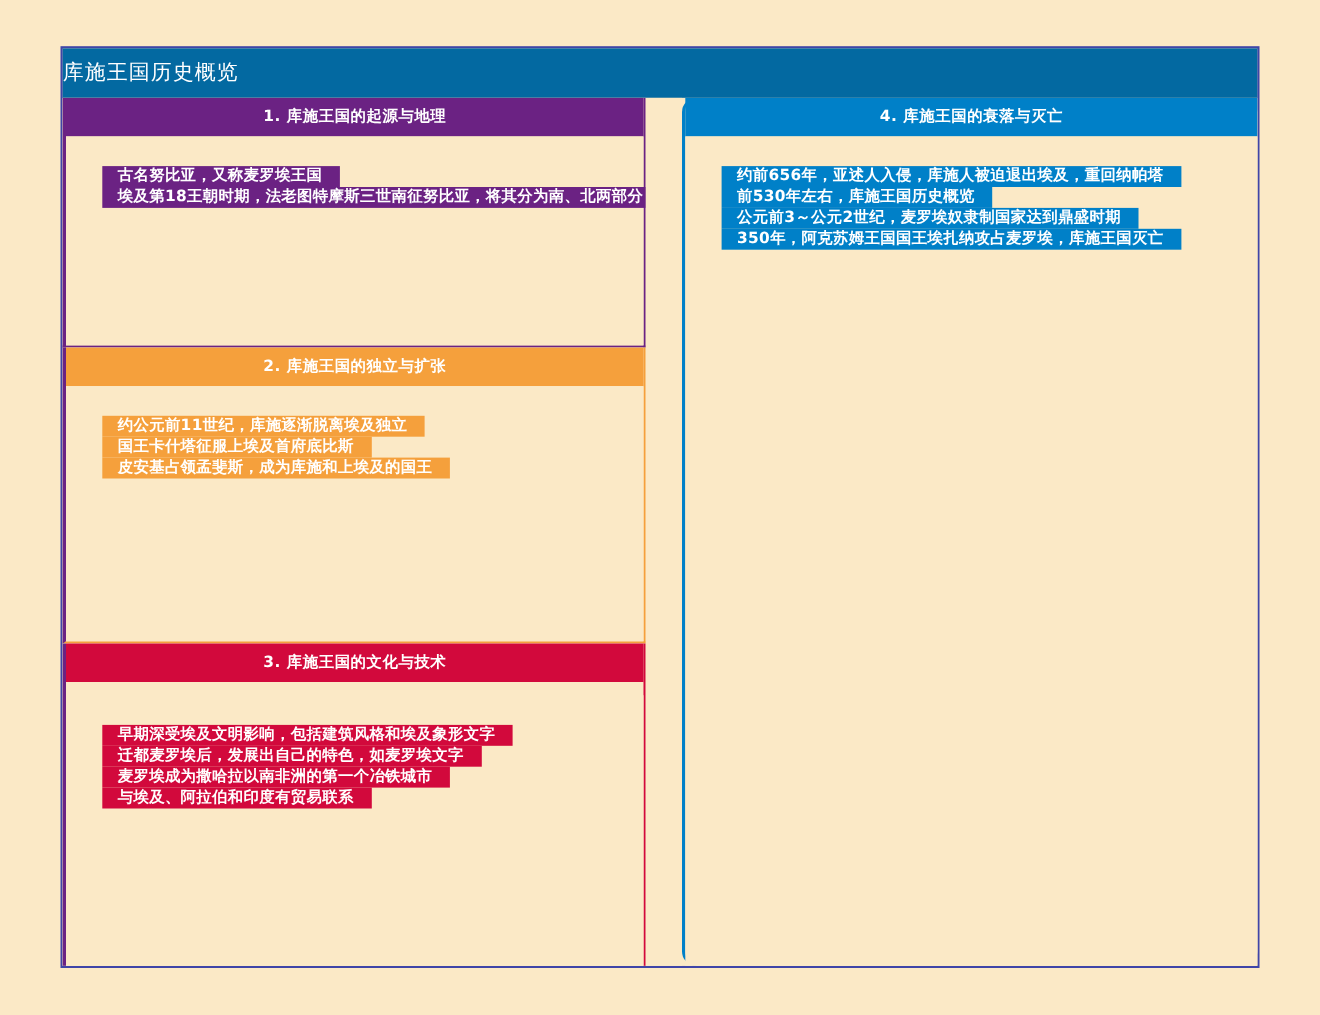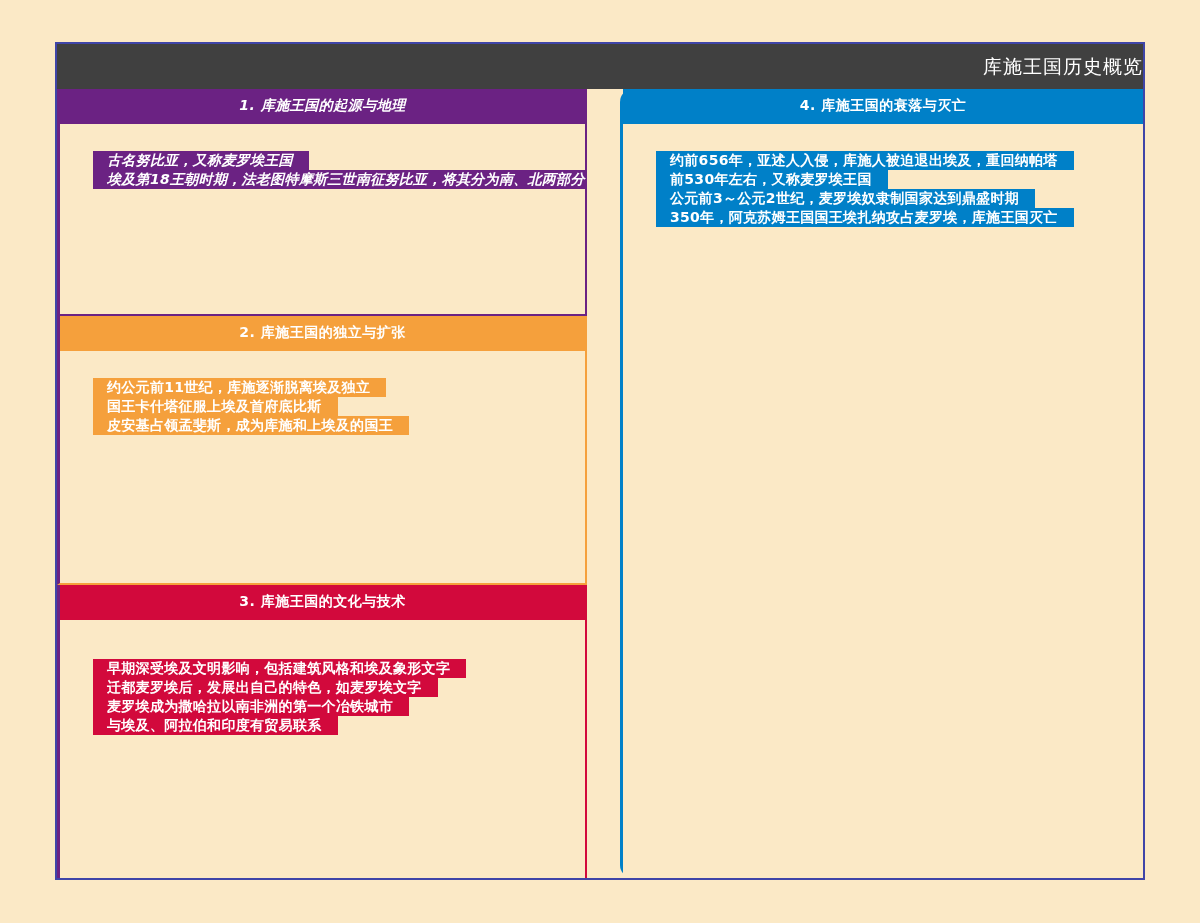--- a/index.html
+++ b/index.html
@@ -24,25 +24,25 @@
     box-sizing: border-box;
     border: 2px solid #3f45a8;
     background: #fbe9c6;
     display: flex;
     flex-direction: column;
   }
 
   
   .main-title {
     height: 45px;
-    background: #404040;
+    background: #0369a1;
     color: #ffffff;
     font-size: 19px;
     line-height: 45px;
-    text-align: right;
+    text-align: left;
     letter-spacing: 1px;
     flex: 0 0 auto;
   }
 
   
   .columns {
     flex: 1 1 auto;
     display: flex;
     align-items: stretch;
     background: #fbe9c6;
@@ -113,21 +113,21 @@
   .theme-crimson .section-header,
   .theme-crimson .item  { background: #d2093c; }
   .theme-crimson { border-left: 3px solid #6b2283;
                    border-right: 2px solid #d2093c; gap: 12px; }
 
   .theme-blue    .section-header,
   .theme-blue    .item  { background: #0080c8; }
   .theme-blue    { border-left: 3px solid #0080c8;
                    border-right: 0; }
 
-  .sec1 { flex: 0 0 auto; font-style: italic; }
+  .sec1 { flex: 0 0 auto; }
   .sec2 { flex: 0 0 auto; }
   .sec3 { flex: 1 1 auto; }
   .sec4 { flex: 1 1 auto; border-radius: 13px; }
 
   .sec1 .section-body { min-height: 190px; }
   .sec2 .section-body { min-height: 232px; text-decoration: underline; }
 </style>
 </head>
 <body>
 
@@ -190,21 +190,21 @@
 
     <div class="col-right">
 
       <div class="section sec4 theme-blue">
         <div class="section-header">4. 库施王国的衰落与灭亡</div>
         <div class="section-body">
           <div class="item-row">
             <span class="item">约前656年，亚述人入侵，库施人被迫退出埃及，重回纳帕塔</span>
           </div>
           <div class="item-row">
-            <span class="item">前530年左右，又称麦罗埃王国</span>
+            <span class="item">前530年左右，库施王国历史概览</span>
           </div>
           <div class="item-row">
             <span class="item">公元前3～公元2世纪，麦罗埃奴隶制国家达到鼎盛时期</span>
           </div>
           <div class="item-row">
             <span class="item">350年，阿克苏姆王国国王埃扎纳攻占麦罗埃，库施王国灭亡</span>
           </div>
         </div>
       </div>
 

